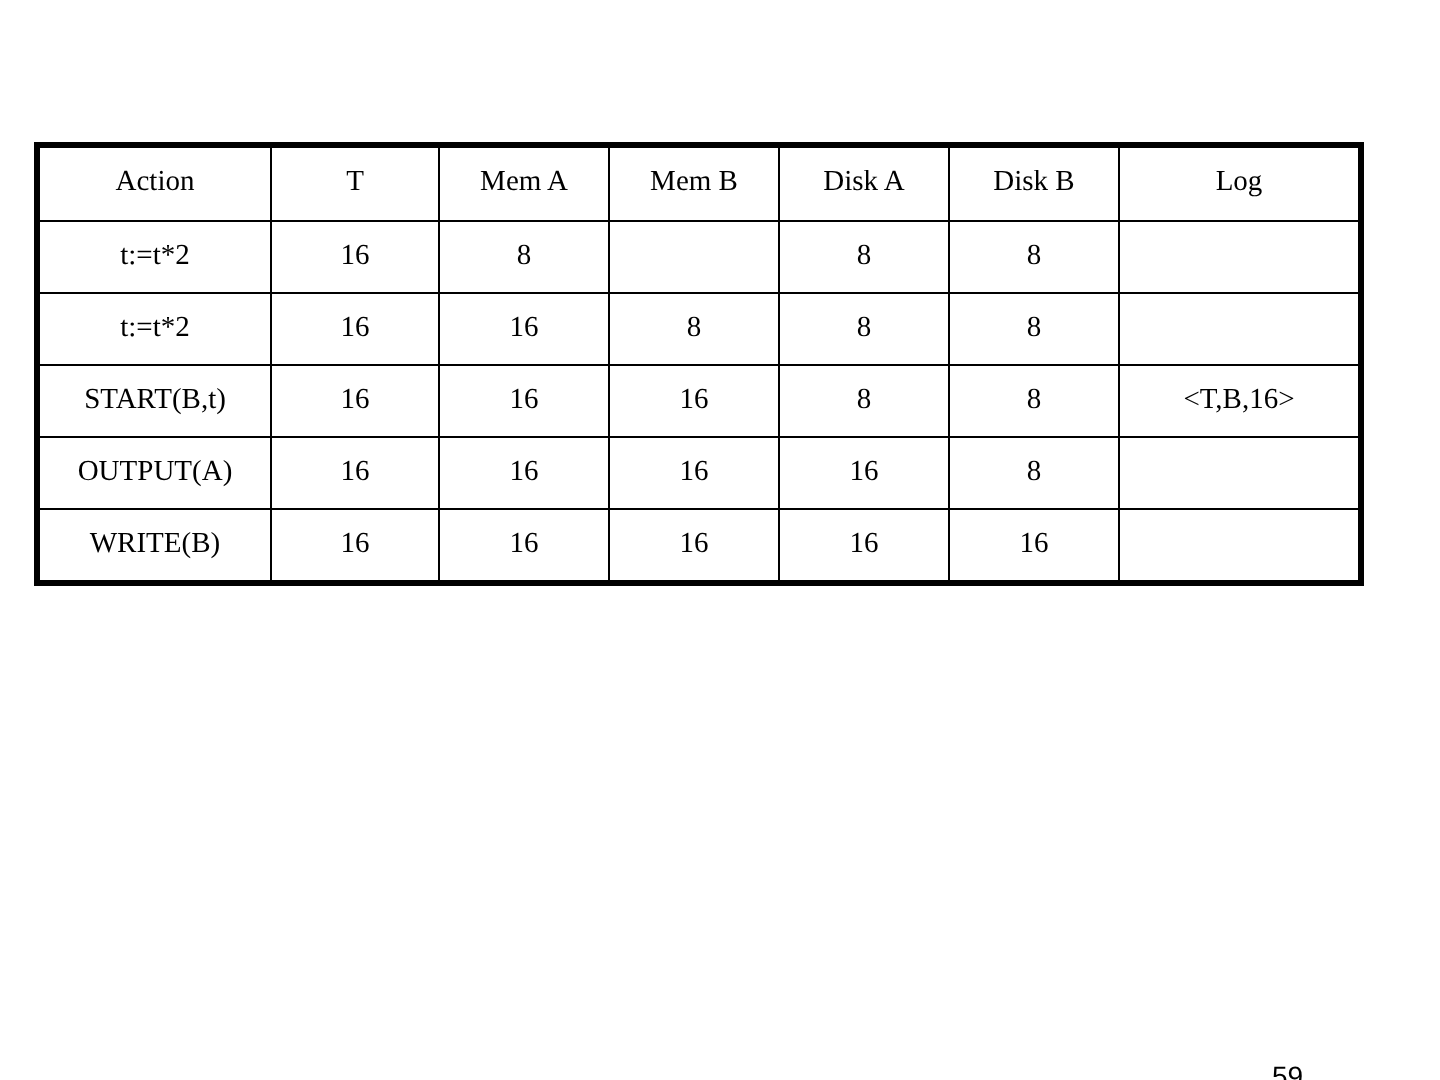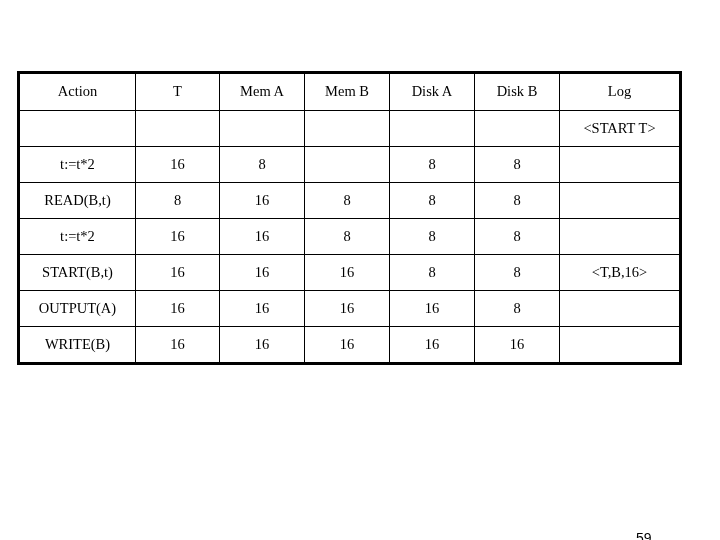--- a/index.html
+++ b/index.html
@@ -93,51 +93,33 @@
         <tr class="header-row">
           <td>Action</td>
           <td>T</td>
           <td>Mem A</td>
           <td>Mem B</td>
           <td>Disk A</td>
           <td>Disk B</td>
           <td>Log</td>
         </tr>
 
-        <tr>
-          <td></td>
-          <td></td>
-          <td></td>
-          <td></td>
-          <td></td>
-          <td></td>
-          <td>&lt;START T&gt;</td>
-        </tr>
 
 
         <tr>
           <td>t:=t*2</td>
           <td>16</td>
           <td>8</td>
           <td></td>
           <td>8</td>
           <td>8</td>
           <td></td>
         </tr>
 
 
-        <tr>
-          <td>READ(B,t)</td>
-          <td>8</td>
-          <td>16</td>
-          <td>8</td>
-          <td>8</td>
-          <td>8</td>
-          <td></td>
-        </tr>
 
         <tr>
           <td>t:=t*2</td>
           <td>16</td>
           <td>16</td>
           <td>8</td>
           <td>8</td>
           <td>8</td>
           <td></td>
         </tr>

